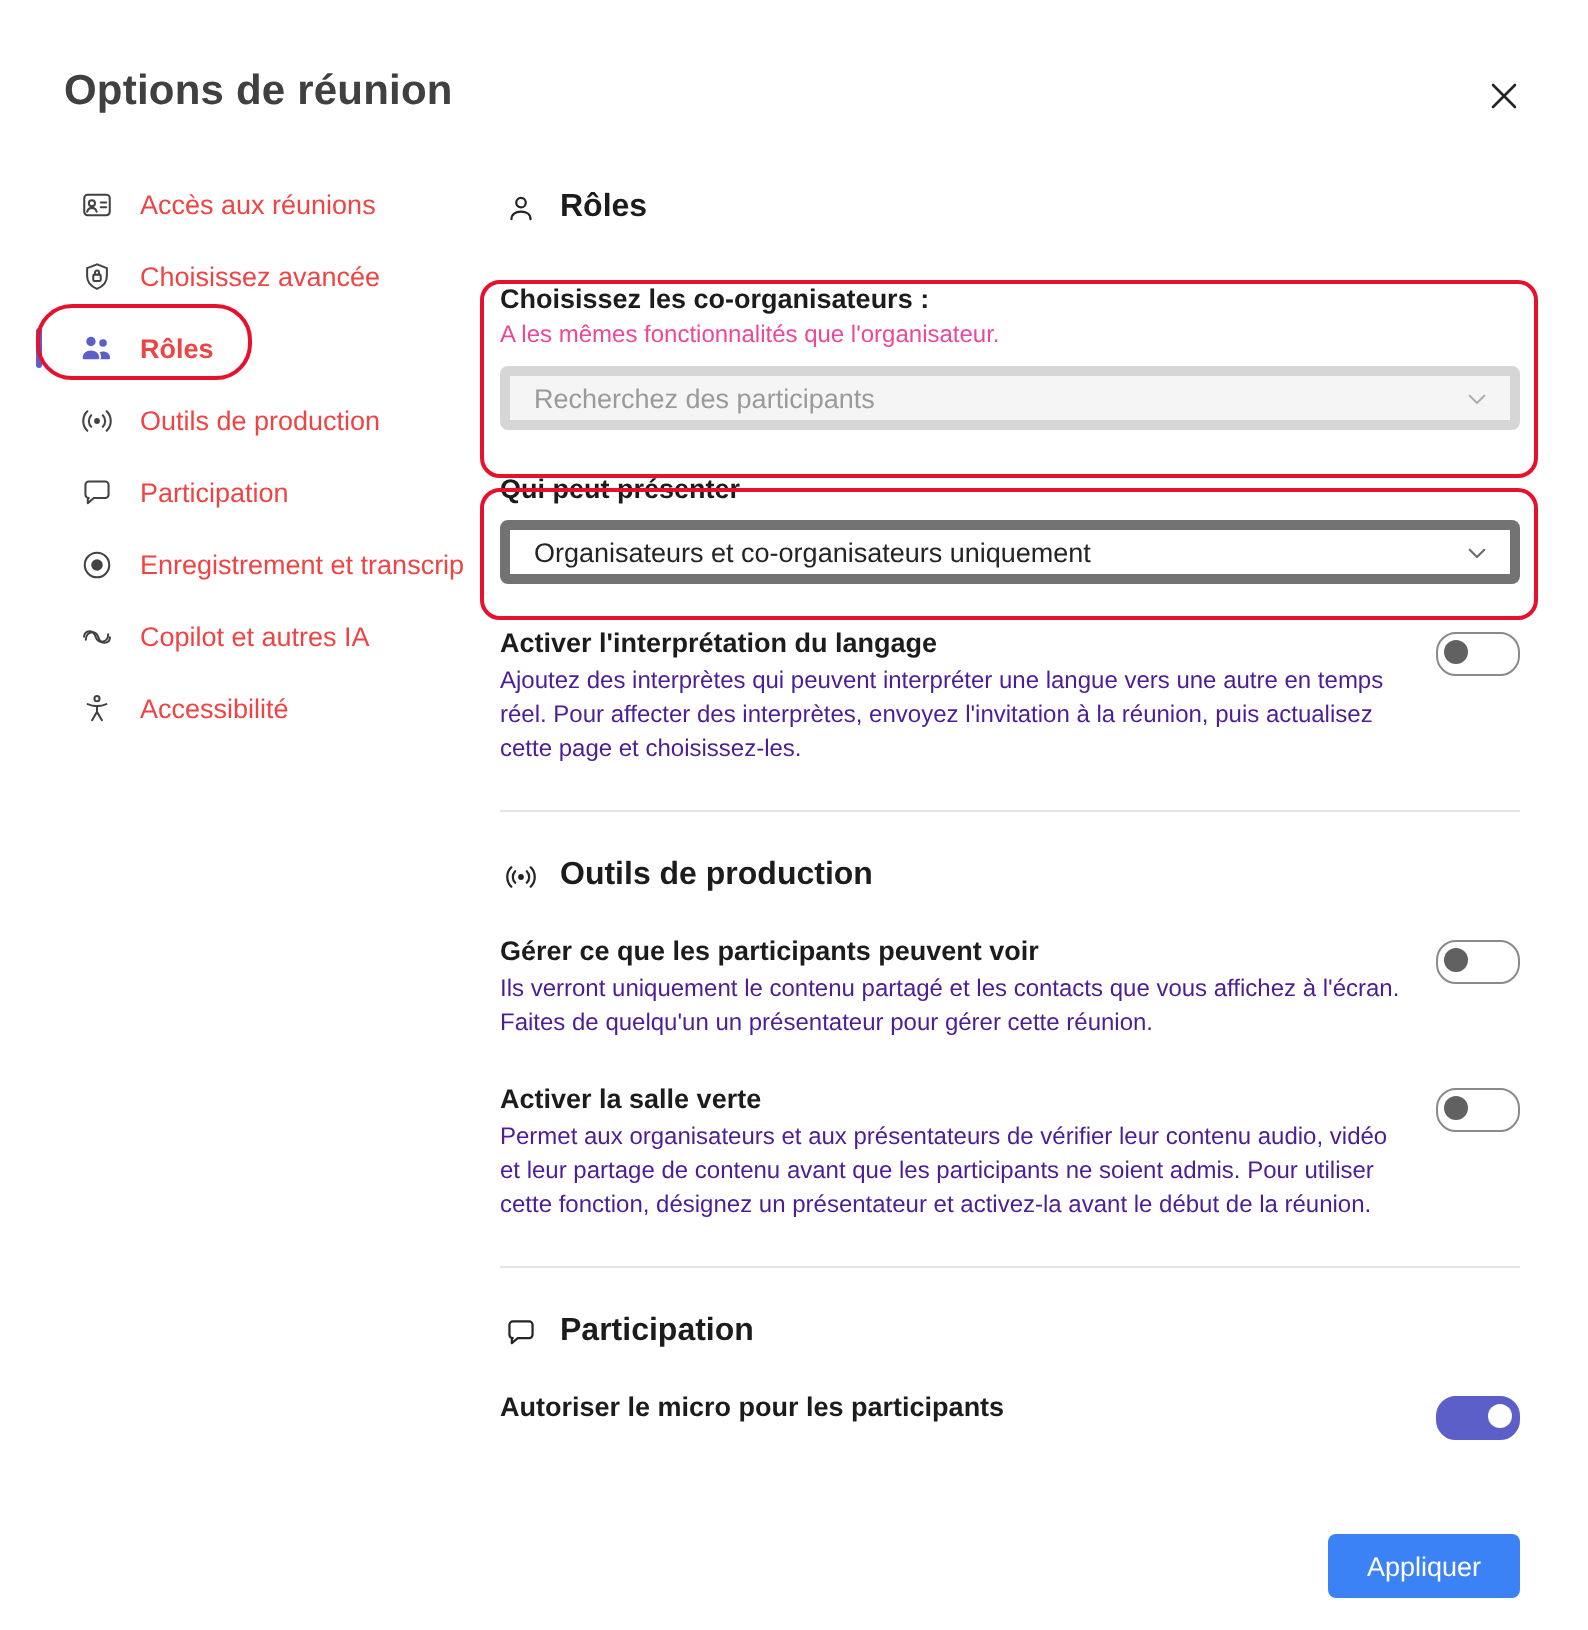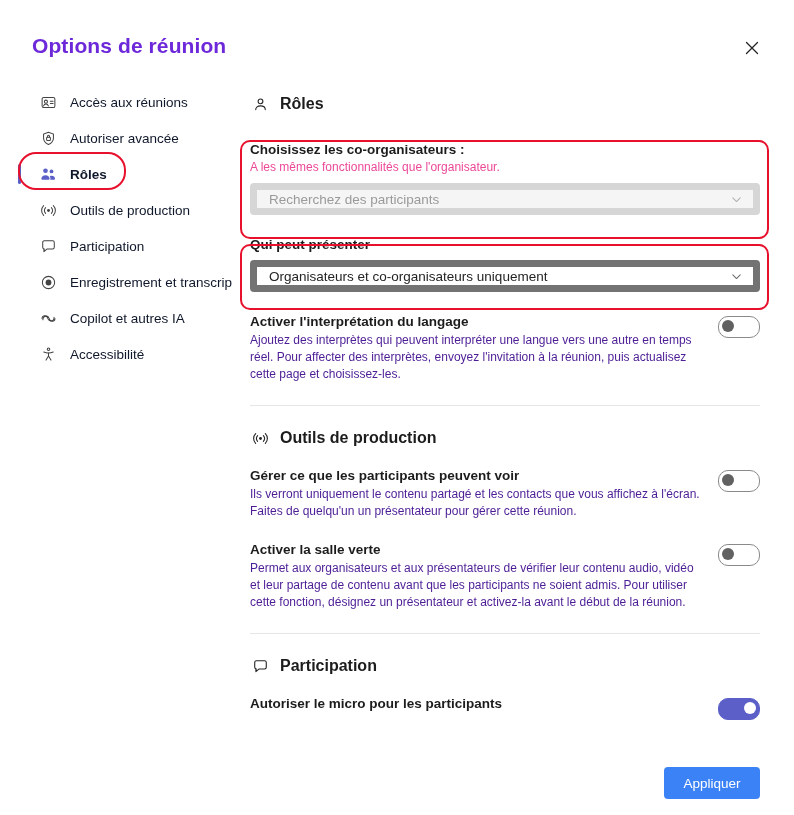--- a/index.html
+++ b/index.html
@@ -28,21 +28,21 @@
   .dialog-header {
     position: relative;
     height: 78px;
   }
   .dialog-title {
     position: absolute;
     left: 32px;
     top: 34px;
     font-size: 21px;
     font-weight: bold;
-    color: #6d28d9;
+    color: #404040;
     letter-spacing: .1px;
   }
   .close-button {
     position: absolute;
     right: 26px;
     top: 32px;
     width: 32px;
     height: 32px;
     display: flex;
     align-items: center;
@@ -60,21 +60,21 @@
     width: 240px;
   }
   .nav-item {
     position: relative;
     display: flex;
     align-items: center;
     height: 32px;
     margin: 0 8px 0 26px;
     padding-left: 12px;
     border-radius: 4px;
-    color: #0f172a;
+    color: #ef4444;
     cursor: pointer;
   }
   .nav-item .nav-icon {
     width: 20px;
     height: 20px;
     display: flex;
     align-items: center;
     justify-content: center;
     flex: 0 0 auto;
     margin-right: 12px;
@@ -160,21 +160,21 @@
   }
   .field-sub {
     font-size: 12px;
     color: #ec4899;
     margin-top: 2px;
     line-height: 1.35;
   }
   .combo {
     margin-top: 8px;
     height: 32px;
-    border: 7px solid #737373;
+    border: 5px solid #737373;
     border-radius: 4px;
     background: #fff;
     display: flex;
     align-items: center;
     padding: 0 10px 0 12px;
     font-size: 13.5px;
     cursor: pointer;
     box-sizing: border-box;
   }
   .combo.disabled {
@@ -291,21 +291,21 @@
     <div class="nav-spacer"></div>
 
     <div class="nav-item">
       <span class="nav-icon">
         <svg width="17" height="17" viewBox="0 0 20 20" fill="none" stroke="currentColor" stroke-width="1.2">
           <path d="M10 2.6 4.2 4.8v4.6c0 3.4 2.4 6.2 5.8 7.6 3.4-1.4 5.8-4.2 5.8-7.6V4.8L10 2.6z"></path>
           <rect x="7.8" y="8.6" width="4.4" height="3.8" rx=".8"></rect>
           <path d="M8.8 8.6V7.4a1.2 1.2 0 0 1 2.4 0v1.2"></path>
         </svg>
       </span>
-      <span class="nav-label">Autoriser avancée</span>
+      <span class="nav-label">Choisissez avancée</span>
     </div>
 
     <div class="nav-spacer"></div>
 
     <div class="nav-item selected">
       <span class="nav-icon">
         <svg width="18" height="18" viewBox="0 0 20 20" fill="currentColor">
           <circle cx="7.2" cy="6.4" r="2.6"></circle>
           <path d="M2.6 15.4c0-2.4 2-4 4.6-4s4.6 1.6 4.6 4c0 .6-.3.9-.9.9H3.5c-.6 0-.9-.3-.9-.9z"></path>
           <circle cx="13.9" cy="7.2" r="2.1"></circle>

